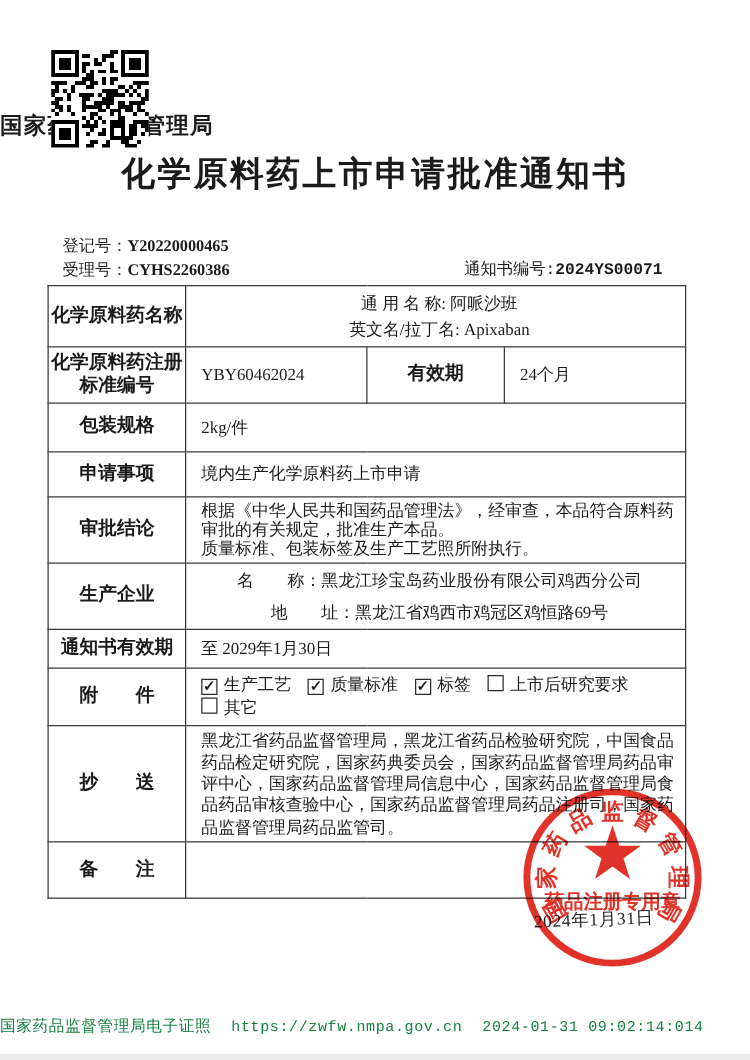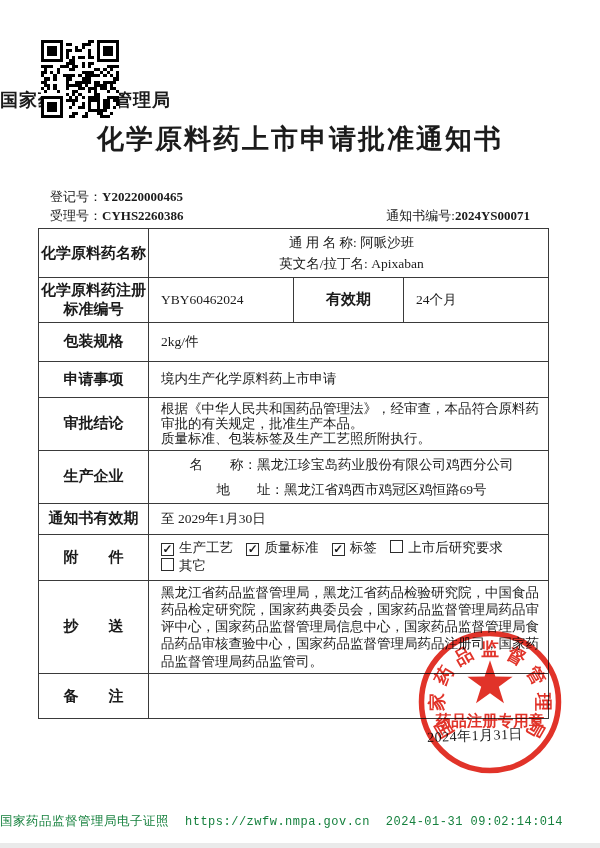--- a/index.html
+++ b/index.html
@@ -11,21 +11,21 @@
     font-family:"Liberation Serif","DejaVu Serif",serif;
     color:#1b1b1b;
   }
   
   .qr{position:absolute;left:41px;top:40px;width:78px;height:78px;}
   .agency{margin:0;padding-top:88px;text-align:left;font-size:18px;font-weight:700;letter-spacing:1px;}
   .doc-title{margin:9px 0 0 0;text-align:center;font-size:27px;font-weight:600;letter-spacing:2px;}
   
   .meta{position:relative;margin:30px 52px 0 50px;font-size:13px;line-height:19px;}
   .meta .val{font-weight:700;}
-  .notice-no{position:absolute;right:18px;bottom:0;}
+  .notice-no{position:absolute;right:18px;bottom:0;font-family:Liberation Mono, monospace;}
   
   table.doc{
     margin:3px 0 2px 38px;
     border-collapse:collapse;
     width:510px;
     table-layout:fixed;
   }
   table.doc th, table.doc td{
     border:1.5px solid #3a3a3a;
     vertical-align:middle;

